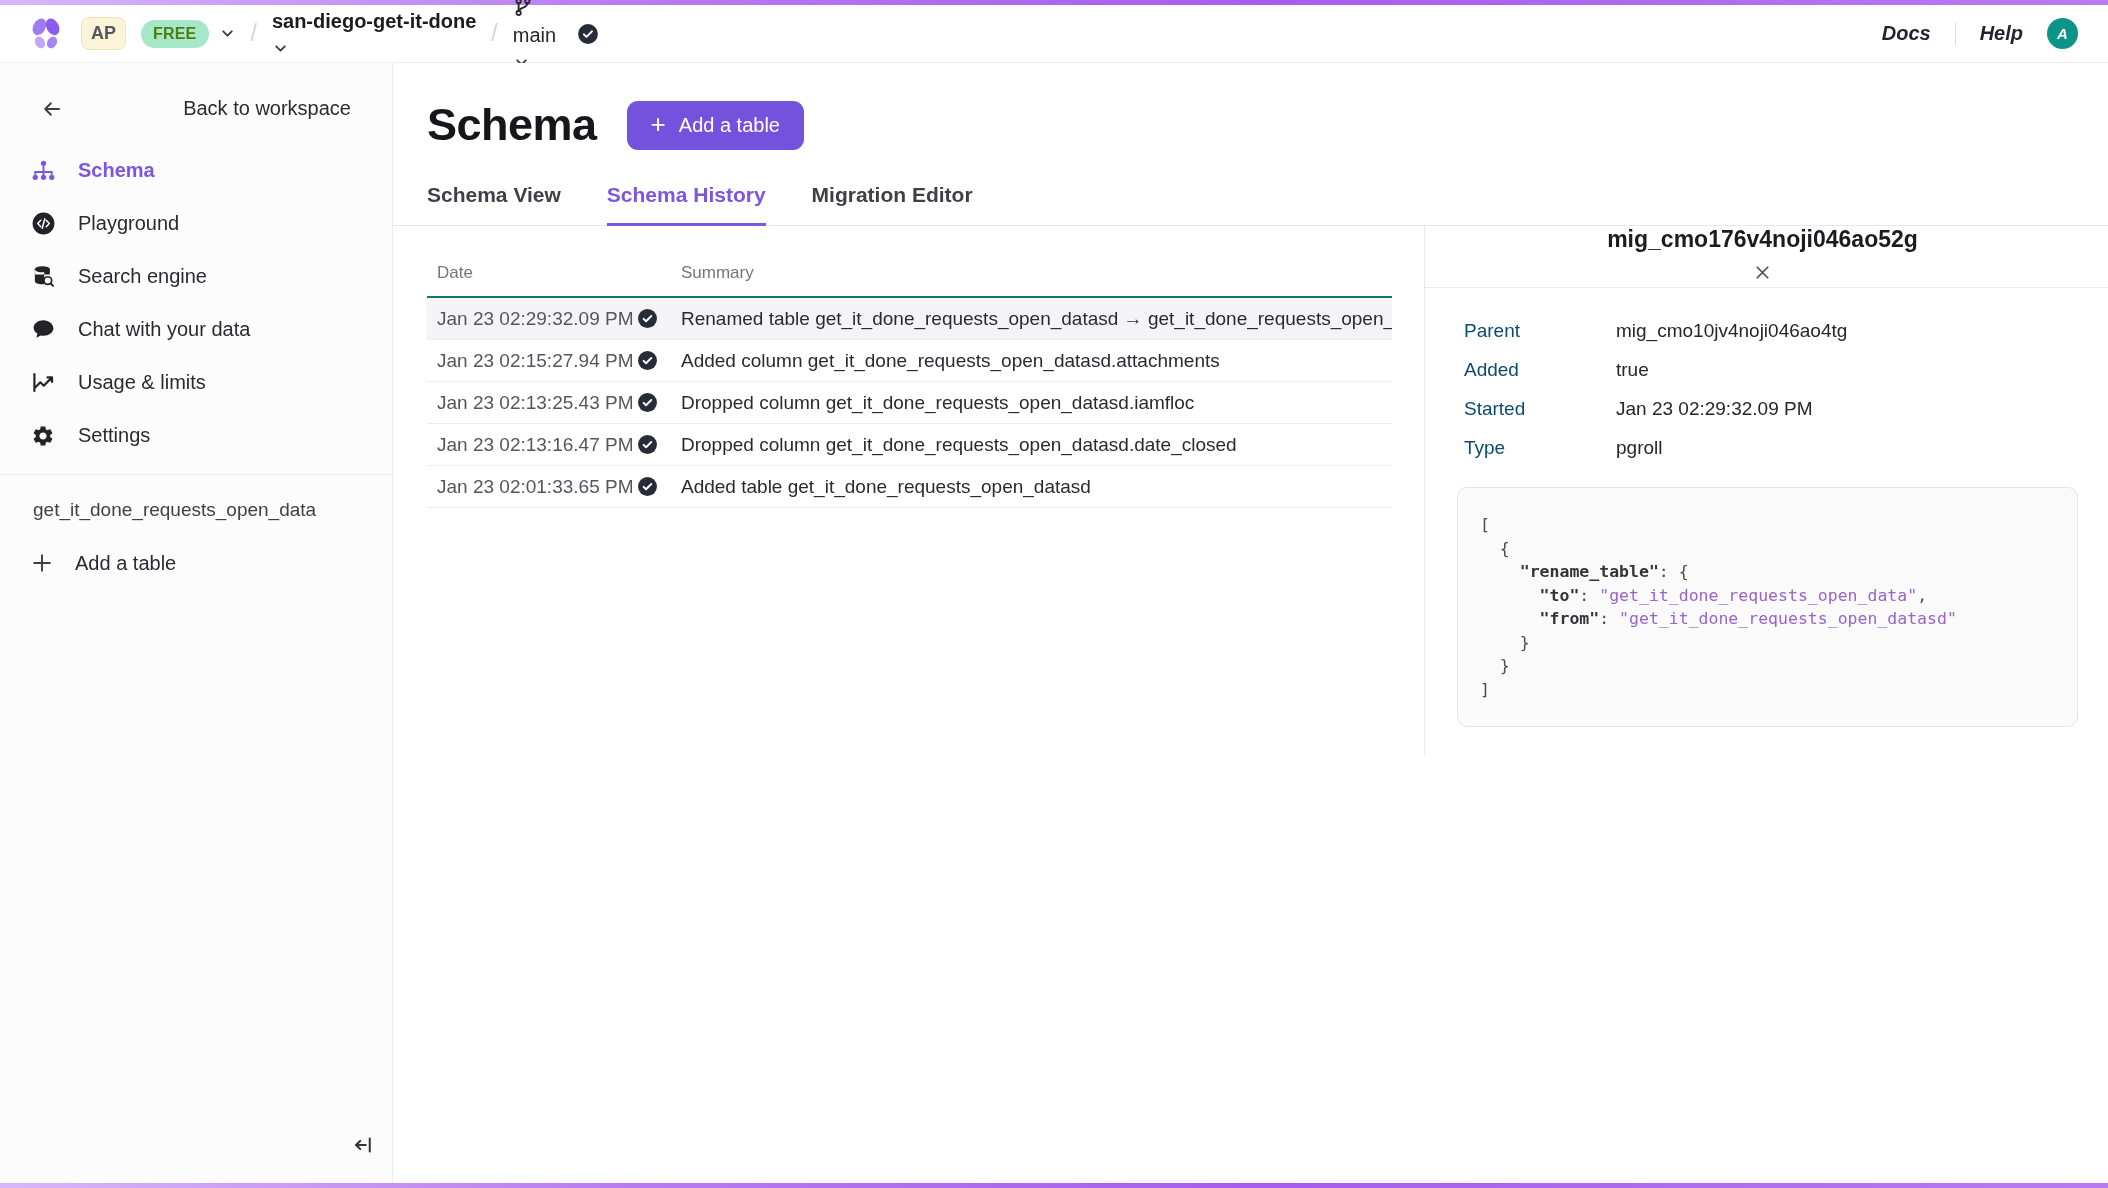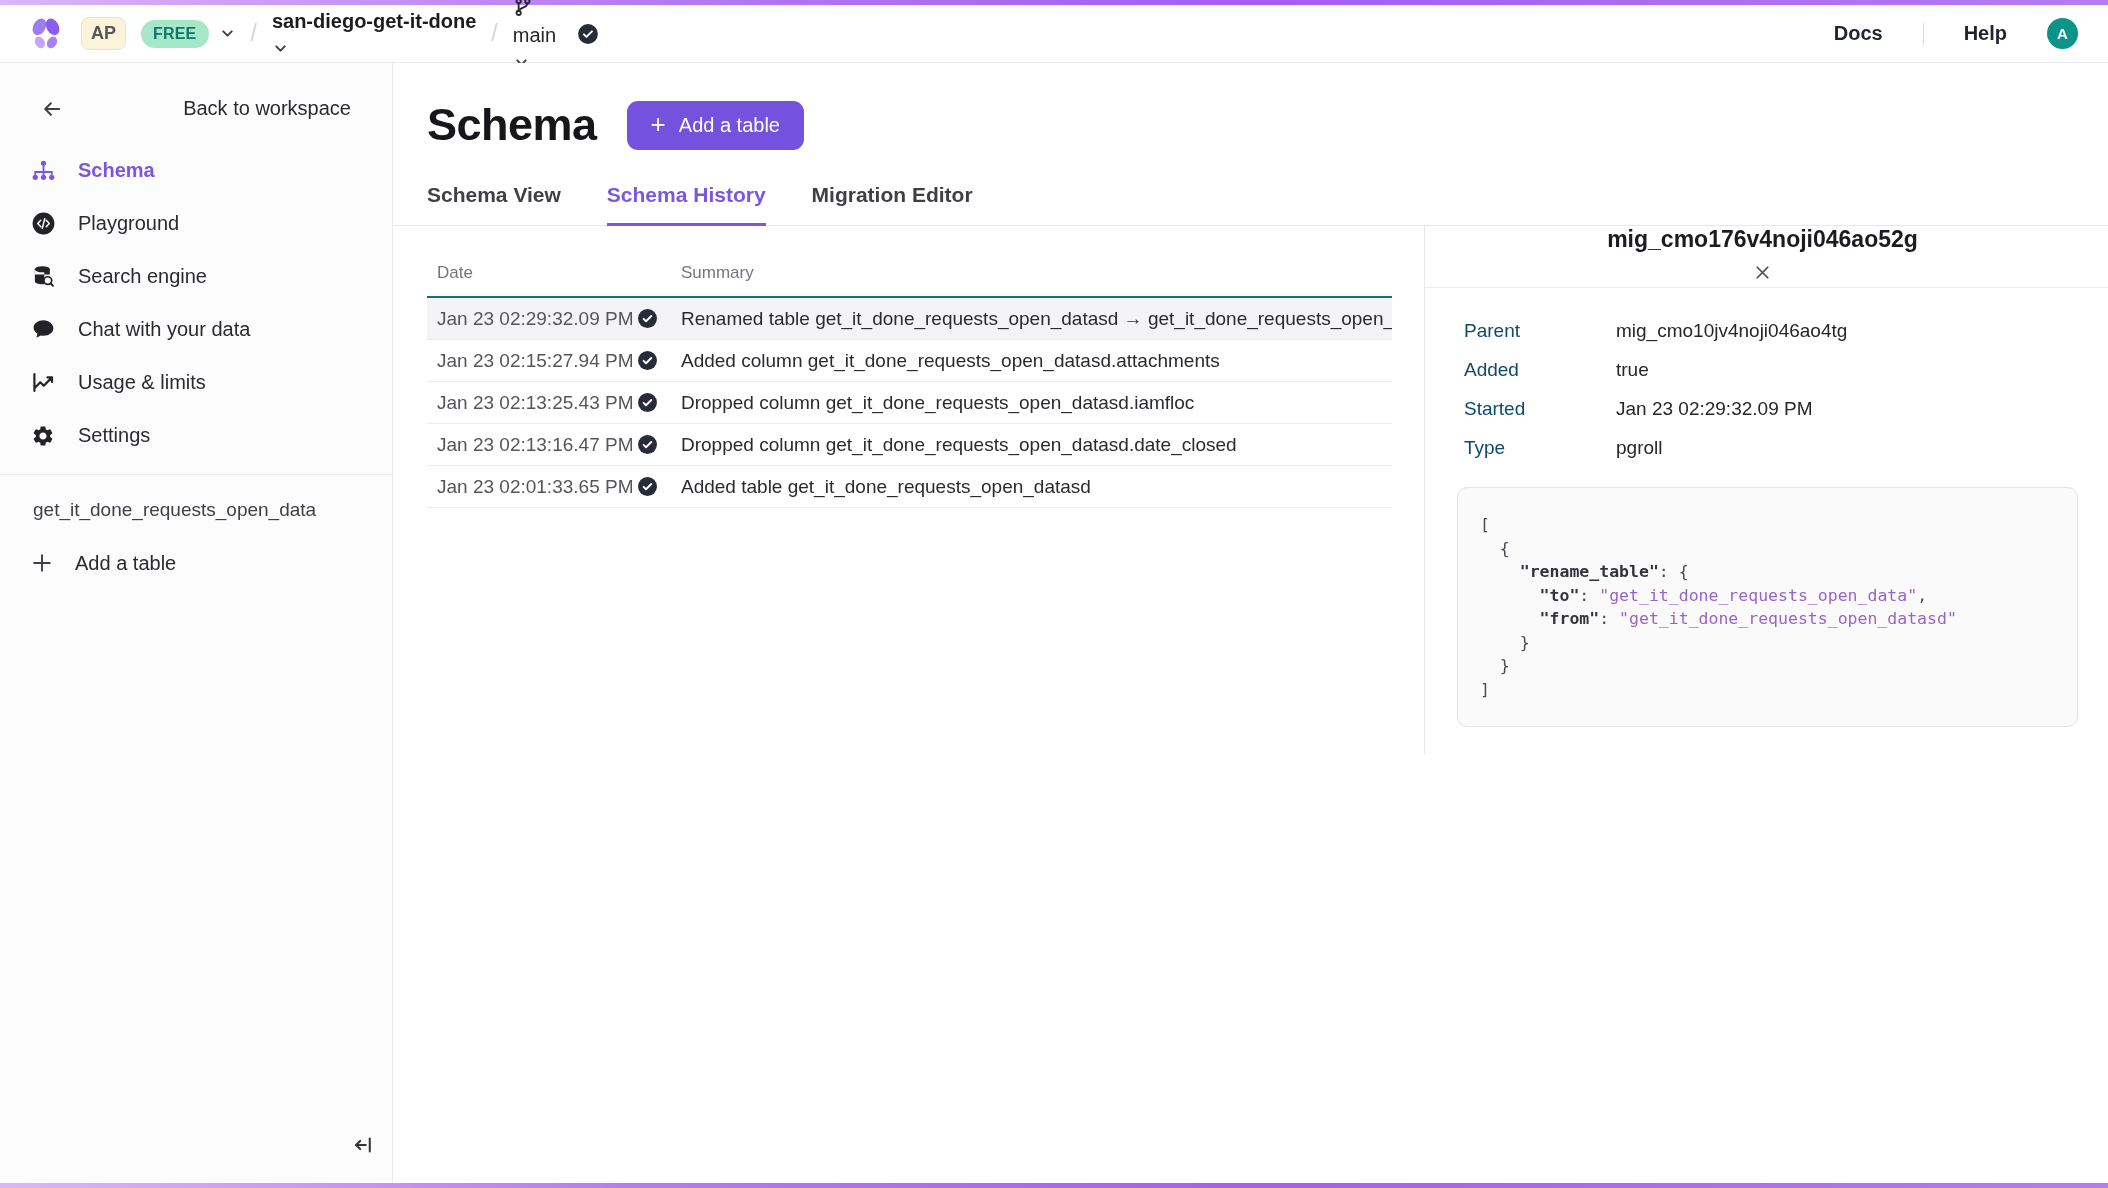--- a/index.html
+++ b/index.html
@@ -5,26 +5,26 @@
   * { margin:0; padding:0; box-sizing:border-box; }
   html,body { width:2108px; height:1188px; background:#fff; font-family:"Liberation Sans", sans-serif; color:#27272a; overflow:hidden; }
   .page { width:2108px; height:1188px; display:flex; flex-direction:column; }
   .accent-bar { height:5px; flex:0 0 5px; background:linear-gradient(90deg,#d9b6fb 0%,#b77bf2 30%,#a85cf0 60%,#b77bf2 100%); }
   
   header { height:58px; flex:0 0 58px; background:#fff; border-bottom:1px solid #ebebef; display:flex; align-items:center; justify-content:space-between; padding:0 30px 0 26px; }
   .h-left { display:flex; align-items:center; gap:15px; }
   .logo { display:flex; align-items:center; cursor:pointer; }
   .badge-ap { background:#fbf4d8; border:1px solid #efe5bd; color:#55555e; font-size:18px; font-weight:600; padding:5px 9px; border-radius:8px; cursor:pointer; }
   .plan-group { display:flex; align-items:center; gap:10px; cursor:pointer; }
-  .badge-free { background:#a5e7c6; color:#0f766e; font-size:16px; font-weight:800; letter-spacing:.2px; padding:5px 12px; border-radius:14px; }
+  .badge-free { background:#a5e7c6; color:#4d7c0f; font-size:16px; font-weight:800; letter-spacing:.2px; padding:5px 12px; border-radius:14px; }
   .crumb-sep { color:#d4d4d8; font-size:23px; font-weight:300; }
   .proj-group,.branch-group { display:flex; align-items:flex-start; gap:7px; cursor:pointer;flex-direction:column; }
   .proj-name { font-size:20px; font-weight:700; color:#1b1b20; }
   .branch-name { font-size:20px; font-weight:500; color:#27272a; }
-  .h-right { display:flex; align-items:center; gap:40px; }
+  .h-right { display:flex; align-items:center; gap:24px;font-style:italic; }
   .h-link { font-size:20px; font-weight:700; color:#1f2430; cursor:pointer; }
   .h-div { width:1px; height:22px; background:#d9d9de; }
   .avatar { width:31px; height:31px; border-radius:50%; background:#0d9488; color:#fff; font-size:15px; font-weight:700; display:flex; align-items:center; justify-content:center; cursor:pointer; }
   
   .shell { flex:1 1 auto; min-height:0; display:flex; }
   aside { width:393px; flex:0 0 393px; background:#fcfcfd; border-right:1px solid #ebebef; position:relative; padding-top:26px; }
   .back-row { display:flex; align-items:center; gap:19px; padding:8px 41px; font-size:20px; color:#2a2a30; cursor:pointer;justify-content:space-between; }
   .nav { margin-top:16px; }
   .nav-item { display:flex; align-items:center; gap:22px; height:53px; padding:0 30px; font-size:20px; font-weight:500; color:#2a2a30; cursor:pointer; }
   .nav-item .ni { width:26px; display:flex; justify-content:center; }

